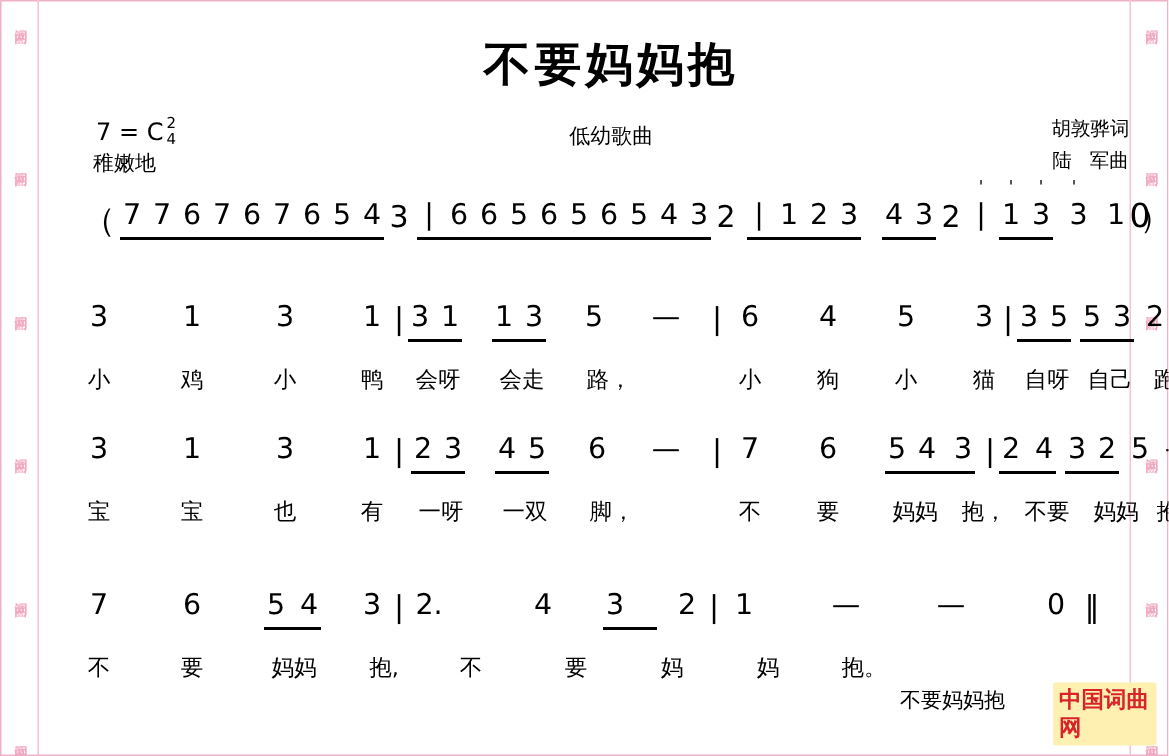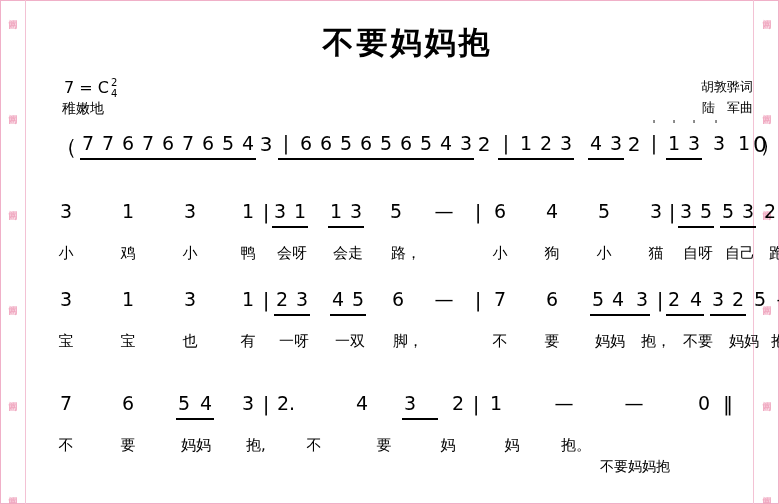--- a/index.html
+++ b/index.html
@@ -96,21 +96,21 @@
   .tempo-mark {
     position: absolute;
     left: 18px; top: 100px;
     font-size: 14px;
     font-family: "DejaVu Sans", sans-serif;
   }
 
   .credits {
     position: absolute;
     right: 18px; top: 76px;
-    text-align: right;
+    text-align: center;
     font-size: 13px;
     font-family: "DejaVu Sans", sans-serif;
     line-height: 1.65;
   }
   .credits div span.sp { display: inline-block; width: 12px; }
 
   
   .stave {
     position: absolute;
     left: 0;
@@ -195,20 +195,21 @@
     <div class="wm-item">词曲网</div>
     <div class="wm-item">词曲网</div>
     <div class="wm-item">词曲网</div>
     <div class="wm-item">词曲网</div>
   </div>
 </div>
 
 <div class="sheet">
 
   <div class="title">不要妈妈抱</div>
+  <div class="subtitle">低幼歌曲</div>
 
   <div class="key-sig">
     <span>7 = C</span><span class="frac"><span>2</span><br><span>4</span></span>
   </div>
   <div class="tempo-mark">稚嫩地</div>
 
   <div class="credits">
     <div>胡敦骅词</div>
     <div><span>陆</span><span class="sp"></span><span>军曲</span></div>
   </div>
@@ -398,14 +399,15 @@
       <span class="tok lyr" style="left:212px;">抱,</span>
       <span class="tok lyr" style="left:270px;">不</span>
       <span class="tok lyr" style="left:340px;">要</span>
       <span class="tok lyr" style="left:404px;">妈</span>
       <span class="tok lyr" style="left:468px;">妈</span>
       <span class="tok lyr" style="left:532px;">抱。</span>
     </div>
   </div>
 
   <div class="footer-note">不要妈妈抱</div>
+  <div class="brand">中国词曲网</div>
 
 </div>
 
 </body></html>

